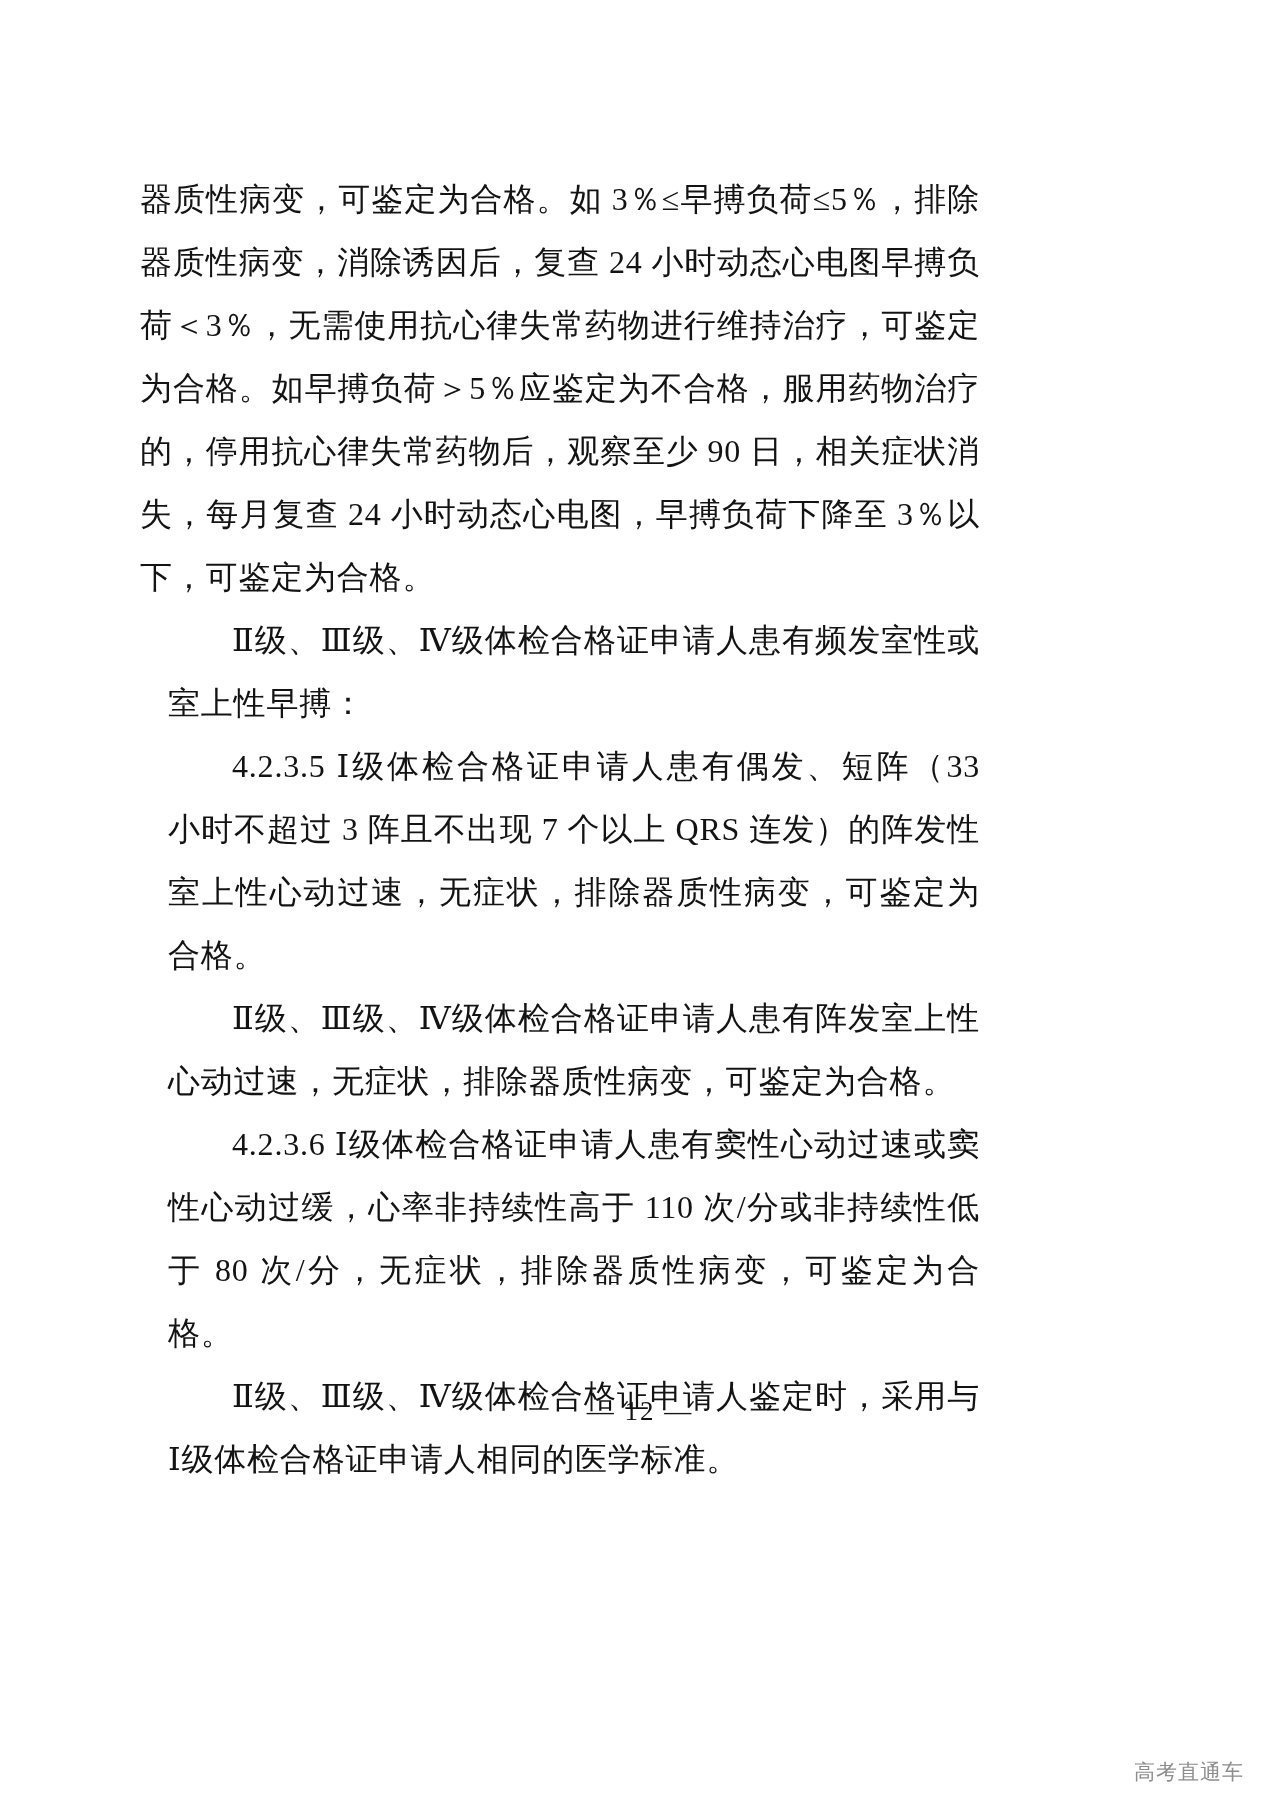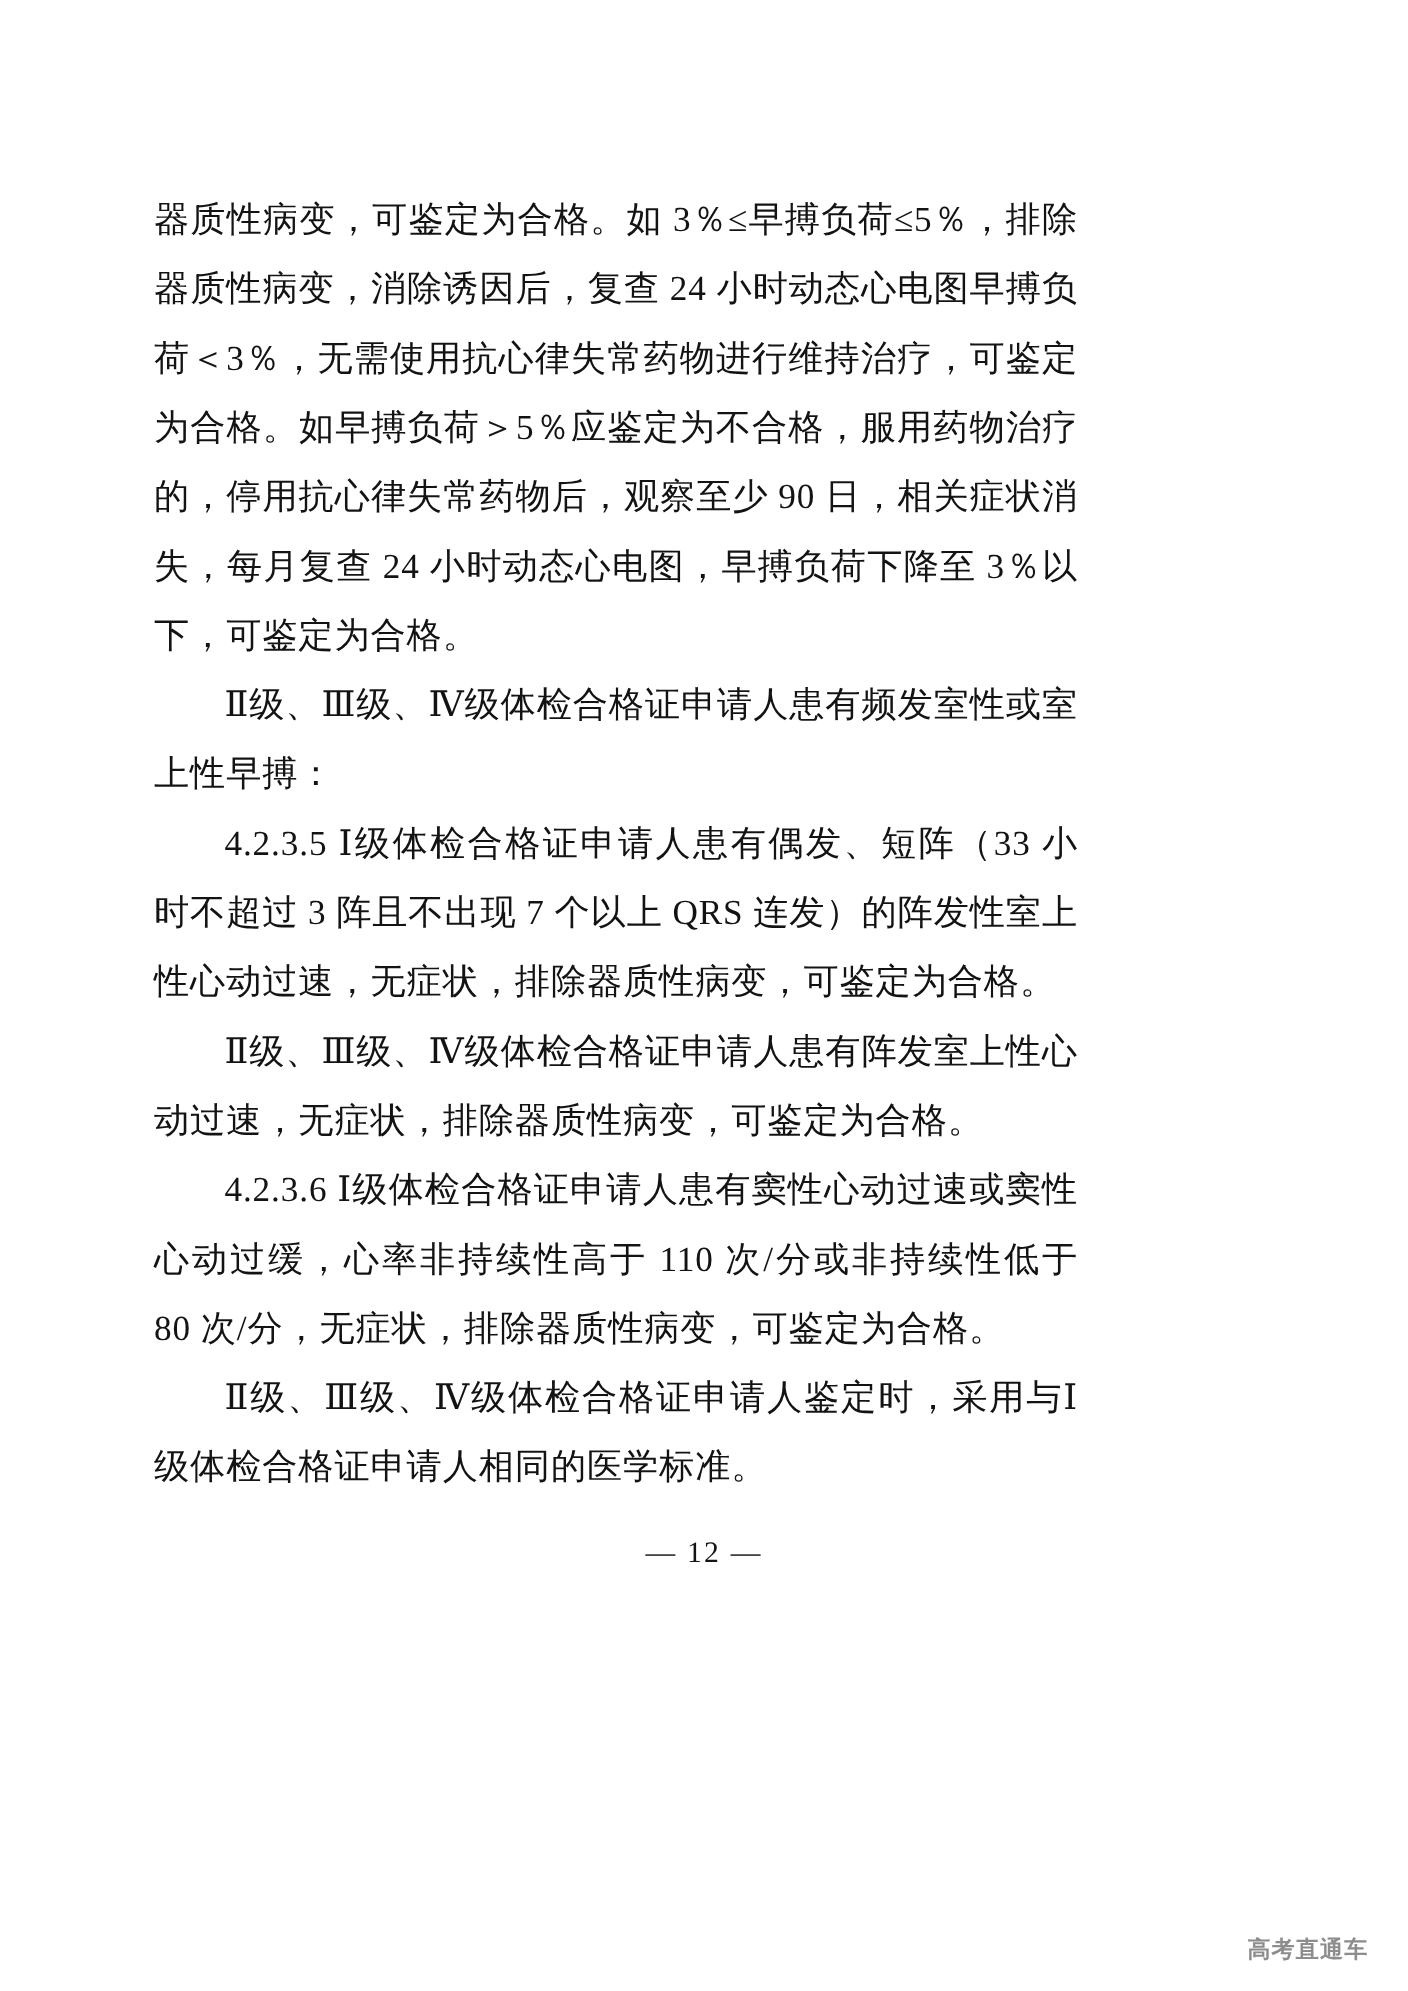--- a/index.html
+++ b/index.html
@@ -28,41 +28,41 @@
     font-size: 32px;
     line-height: 63px;
     letter-spacing: 0.8px;
     text-align: justify;
     text-justify: inter-ideograph;
     font-weight: 500;
     color: #131313;
   }
   p.indent {
     text-indent: 64px;
+    margin-left: 28px;
   }
   .pagenum {
     position: absolute;
     left: 0;
     right: 0;
     top: 1396px;
     text-align: center;
     font-size: 27px;
     letter-spacing: 2px;
     color: #141414;
     font-family: "Liberation Serif", "DejaVu Serif", serif;
   }
   .watermark {
     position: absolute;
     right: 36px;
     bottom: 24px;
     font-size: 21px;
     color: #8d8d8d;
     letter-spacing: 1px;
     font-family: "Liberation Sans", sans-serif;
-    font-weight: bold;
   }
 </style>
 </head>
 <body>
 
 <div class="page">
 
   <div class="content">
     <p class="para">器质性病变，可鉴定为合格。如 3％≤早搏负荷≤5％，排除器质性病变，消除诱因后，复查 24 小时动态心电图早搏负荷＜3％，无需使用抗心律失常药物进行维持治疗，可鉴定为合格。如早搏负荷＞5％应鉴定为不合格，服用药物治疗的，停用抗心律失常药物后，观察至少 90 日，相关症状消失，每月复查 24 小时动态心电图，早搏负荷下降至 3％以下，可鉴定为合格。</p>
     <p class="para indent">Ⅱ级、Ⅲ级、Ⅳ级体检合格证申请人患有频发室性或室上性早搏：</p>

